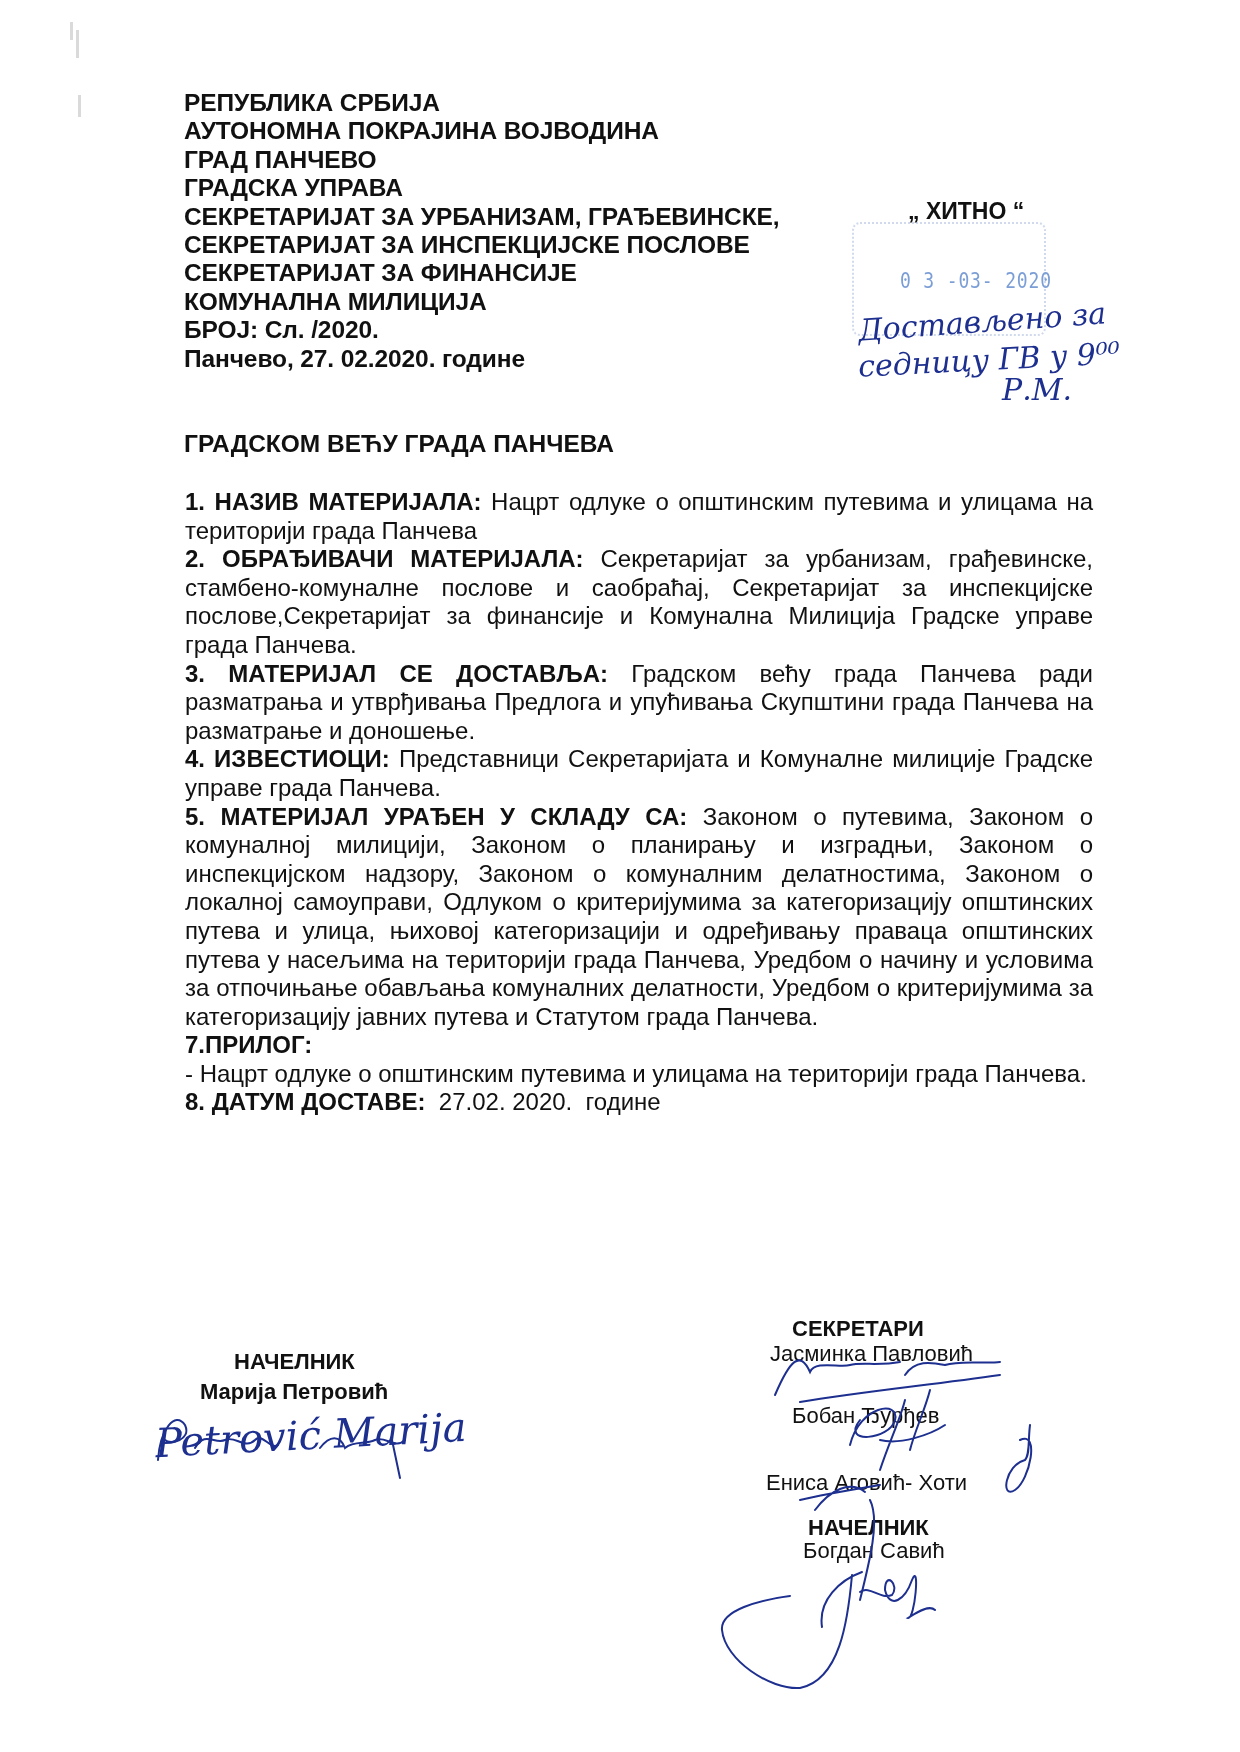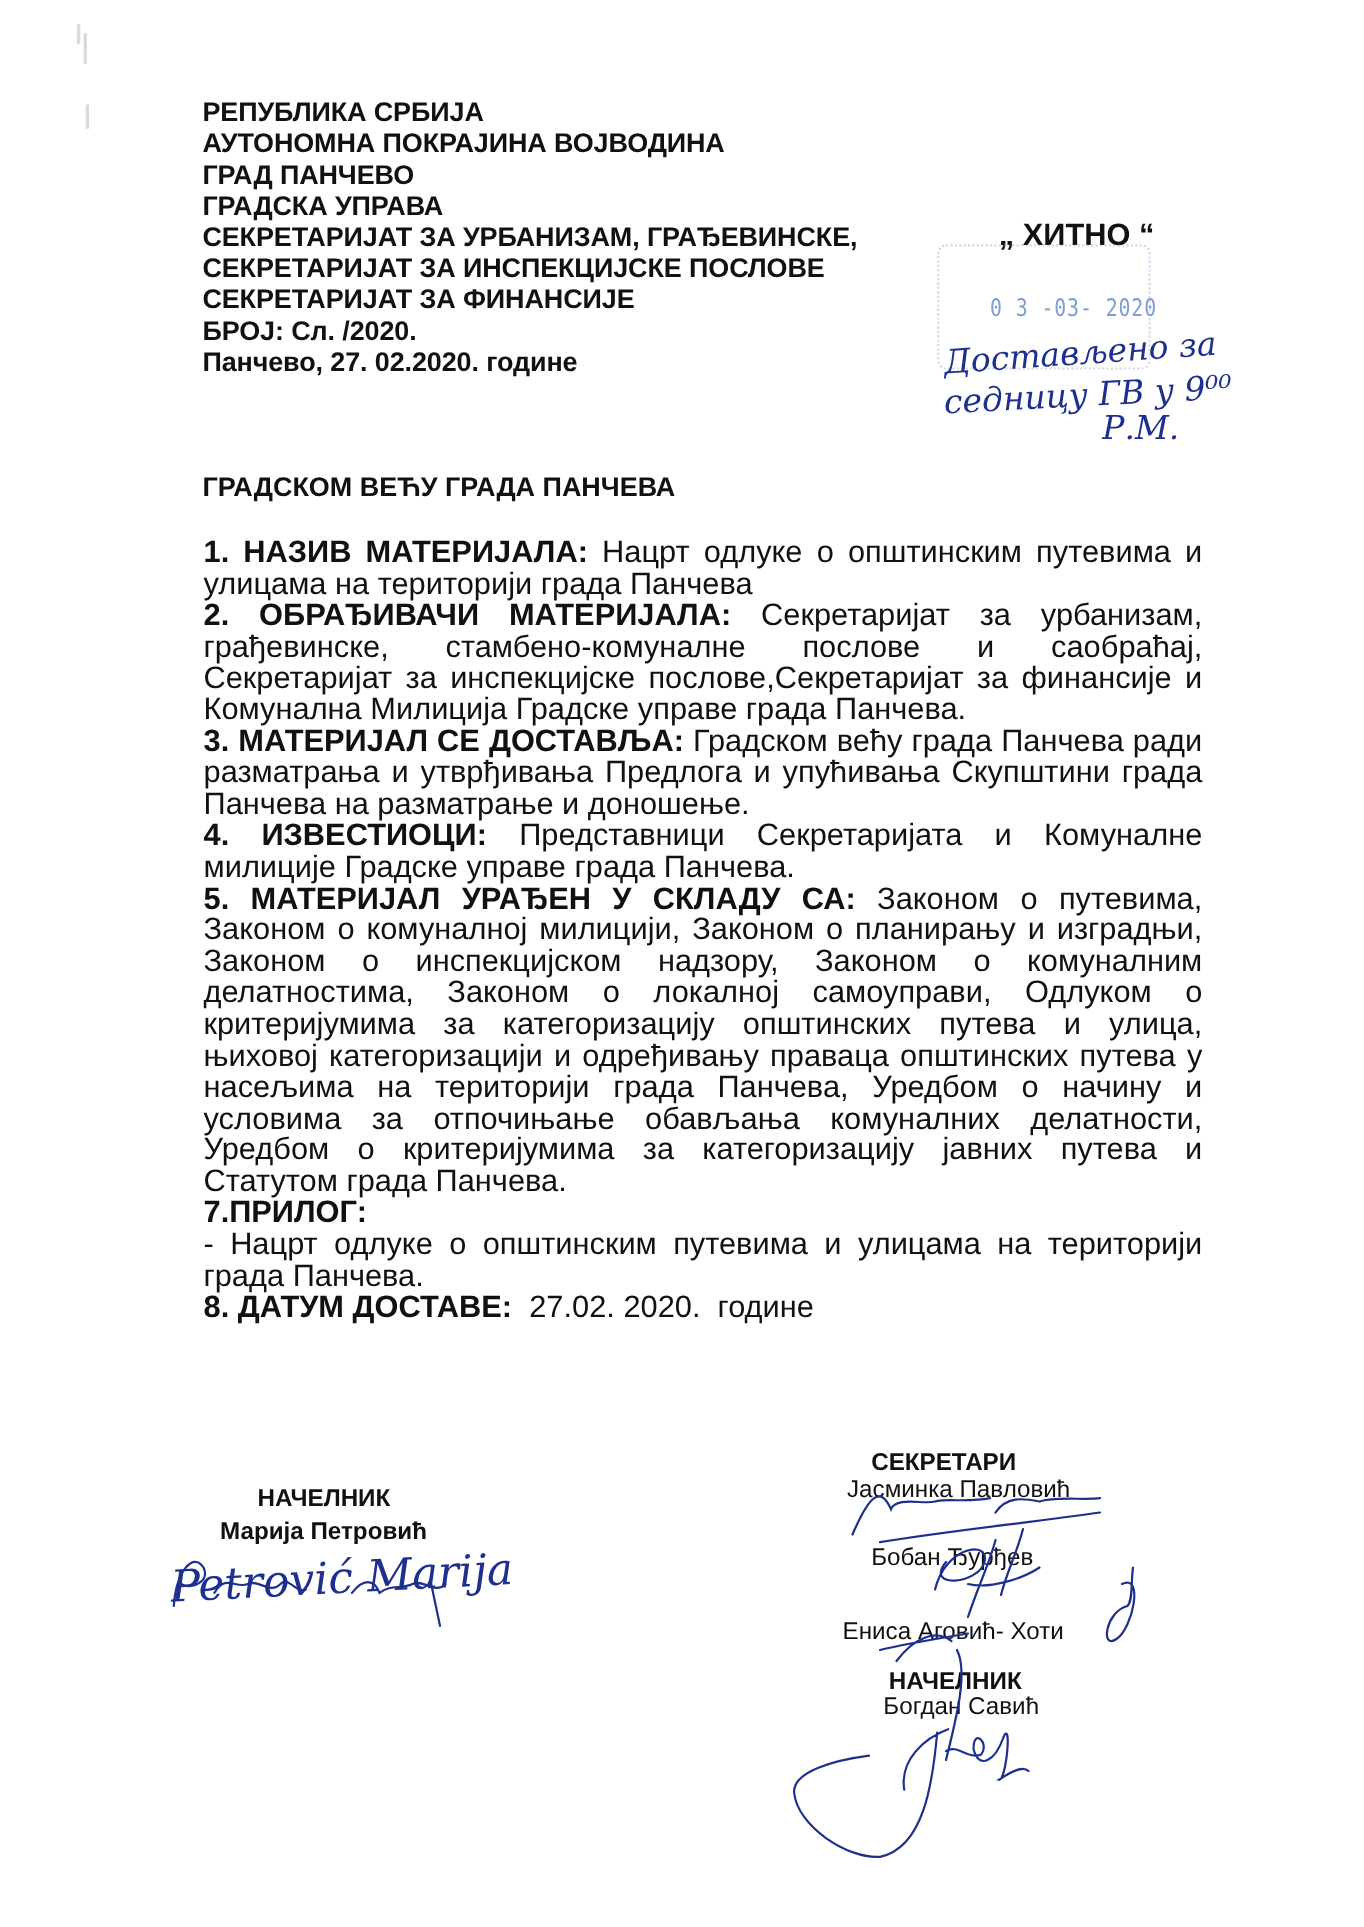--- a/index.html
+++ b/index.html
@@ -9,36 +9,36 @@
 
   
   .artifact { position: absolute; background: #bbb; opacity: .55; }
 
   
   #header { left: 184px; top: 89px; width: 700px; font-size: 24.5px; font-weight: bold;
             line-height: 28.4px; letter-spacing: -0.1px; }
   #header div { white-space: nowrap; }
 
   
-  #urgent { left: 908px; top: 198px; font-size: 28px; font-weight: bold; white-space: nowrap; }
+  #urgent { left: 908px; top: 198px; font-size: 23px; font-weight: bold; white-space: nowrap; }
   #stamp { left: 852px; top: 222px; width: 190px; height: 110px;
            border: 2px dotted rgba(120,150,200,.35); border-radius: 8px; }
   #stamp-date { left: 900px; top: 268px; font-family: "DejaVu Sans Mono", monospace;
                 font-size: 22px; color: #7c9ed6; letter-spacing: 1px; white-space: nowrap;
                 transform: scaleX(.82); transform-origin: left center; }
   .hand { font-family: "DejaVu Serif", serif; font-style: italic; color: #1d2f8f; white-space: nowrap; }
   #note1 { left: 858px; top: 304px; font-size: 30px; transform: rotate(-4deg); }
   #note2 { left: 858px; top: 342px; font-size: 30px; transform: rotate(-3deg); }
   #note3 { left: 1002px; top: 372px; font-size: 30px; }
 
   
   #addressee { left: 184px; top: 430px; font-size: 24.5px; font-weight: bold; white-space: nowrap; }
 
   
-  #body { left: 185px; top: 488px; width: 908px; font-size: 28px; line-height: 28.6px;
+  #body { left: 185px; top: 488px; width: 908px; font-size: 24px; line-height: 28.6px;
           text-align: justify; }
   #body p { margin: 0; }
   #body .lbl { font-weight: bold; }
   #body .gap { margin-top: 0; }
 
   
   .sigtext { font-size: 22px; white-space: nowrap; }
   .sigtitle { font-size: 22px; font-weight: bold; white-space: nowrap; }
   #left-title { left: 234px; top: 1349px; }
   #left-name { left: 200px; top: 1379px; font-weight: bold; }
@@ -60,20 +60,21 @@
 <div class="artifact" style="left:78px;top:95px;width:3px;height:22px;"></div>
 
 <div id="header" class="abs">
   <div>РЕПУБЛИКА СРБИЈА</div>
   <div>АУТОНОМНА ПОКРАЈИНА ВОЈВОДИНА</div>
   <div>ГРАД ПАНЧЕВО</div>
   <div>ГРАДСКА УПРАВА</div>
   <div>СЕКРЕТАРИЈАТ ЗА УРБАНИЗАМ, ГРАЂЕВИНСКЕ,</div>
   <div>СЕКРЕТАРИЈАТ ЗА ИНСПЕКЦИЈСКЕ ПОСЛОВЕ</div>
   <div>СЕКРЕТАРИЈАТ ЗА ФИНАНСИЈЕ</div>
+  <div>КОМУНАЛНА МИЛИЦИЈА</div>
   <div>БРОЈ: Сл. /2020.</div>
   <div>Панчево, 27. 02.2020. године</div>
 </div>
 
 <div id="urgent" class="abs">„ ХИТНО “</div>
 <div id="stamp" class="abs"></div>
 <div id="stamp-date" class="abs">0 3 -03- 2020</div>
 <div id="note1" class="abs hand">Достављено за</div>
 <div id="note2" class="abs hand">седницу ГВ у 9⁰⁰</div>
 <div id="note3" class="abs hand">Р.М.</div>

